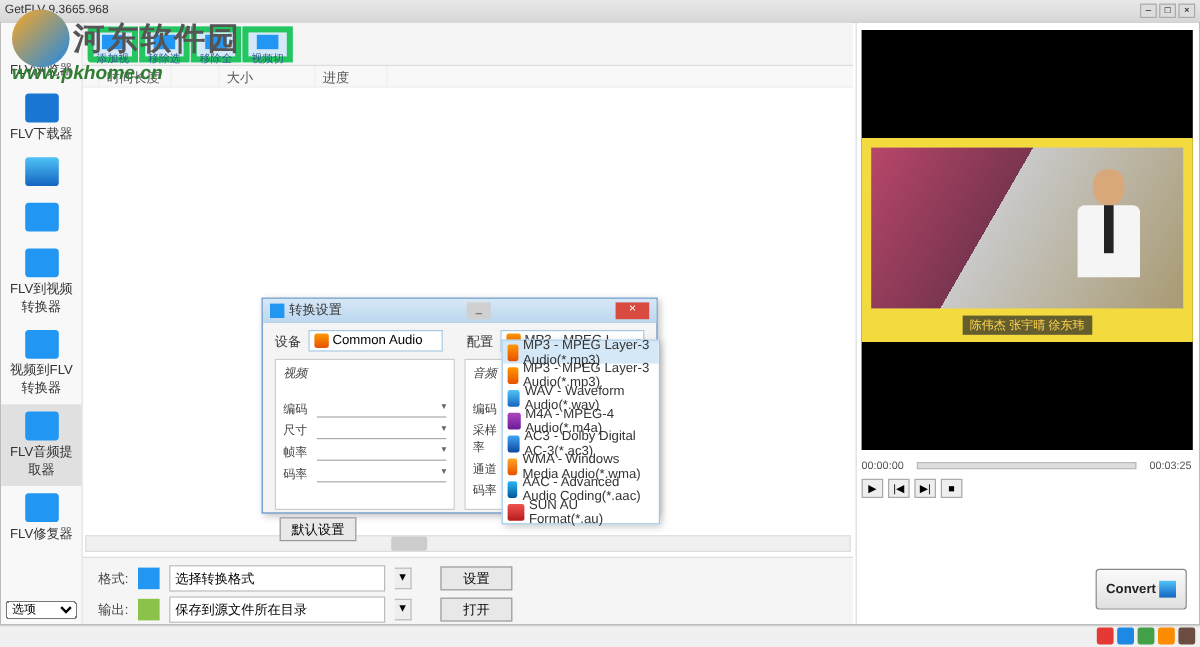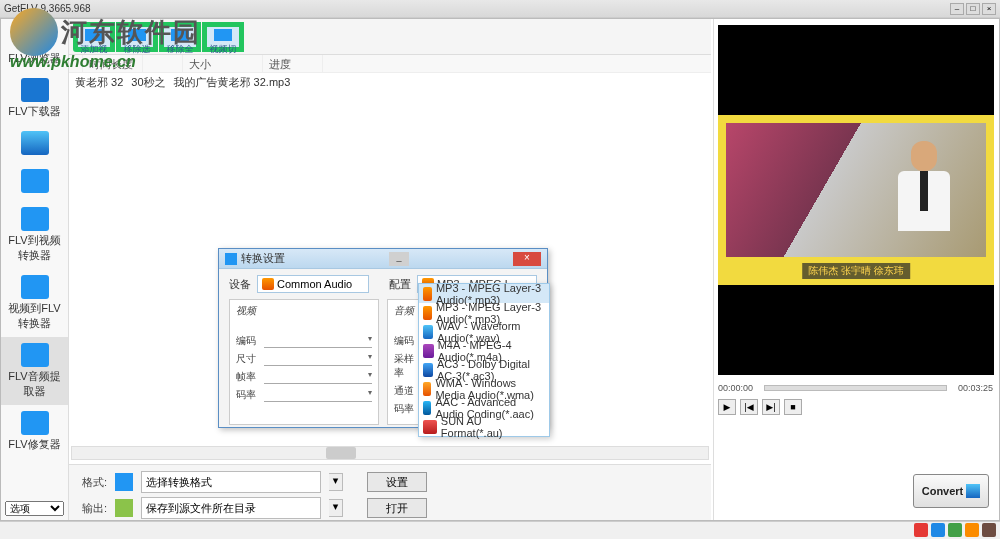--- a/index.html
+++ b/index.html
@@ -178,25 +178,20 @@
       <div class="tool-tab">视频切割</div>
     </div>
     <div class="listarea">
       <div class="listhead">
         <span style="width:14px"></span>
         <span style="width:60px">时间长度</span>
         <span style="width:40px"></span>
         <span style="width:80px">大小</span>
         <span style="width:60px">进度</span>
       </div>
-      <div class="filelist">
-        <span>黄老邪 32</span>
-        <span>30秒之</span>
-        <span>我的广告黄老邪 32.mp3</span>
-      </div>
     </div>
     <div class="hscroll">
         <div class="thumb"></div>
       </div>
 
     <div class="bottombar">
       <div class="bb-row">
         <span class="lbl">格式:</span>
         <span class="icn fmt"></span>
         <input value="选择转换格式" style="">
@@ -297,20 +292,23 @@
       <div class="grow">
           <span class="gl">通道</span>
           <span class="ginp"></span>
         </div>
       <div class="grow">
           <span class="gl">码率</span>
           <span class="ginp"></span>
         </div>
     </div>
   </div>
+  <div class="dlg-btns">
+    <button>默认设置</button>
+  </div>
 </div>
 
 <div class="dropdown">
   <div class="dd-item sel">
       <span class="di mp3"></span>
       <span>MP3 - MPEG Layer-3 Audio(*.mp3)</span>
     </div>
   <div class="dd-item">
       <span class="di mp3"></span>
       <span>MP3 - MPEG Layer-3 Audio(*.mp3)</span>

